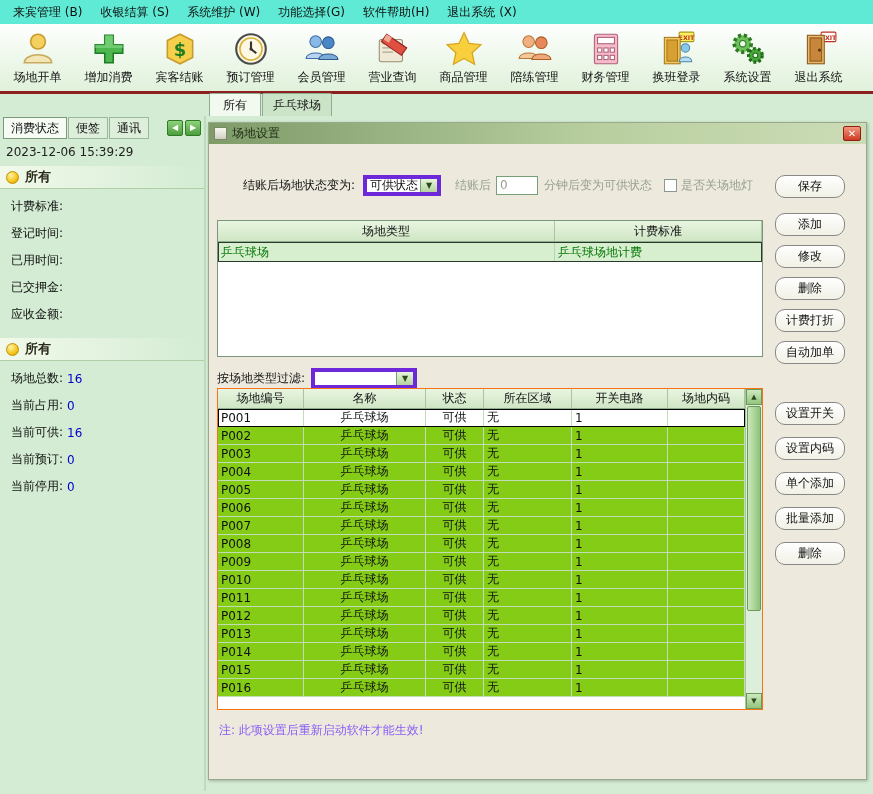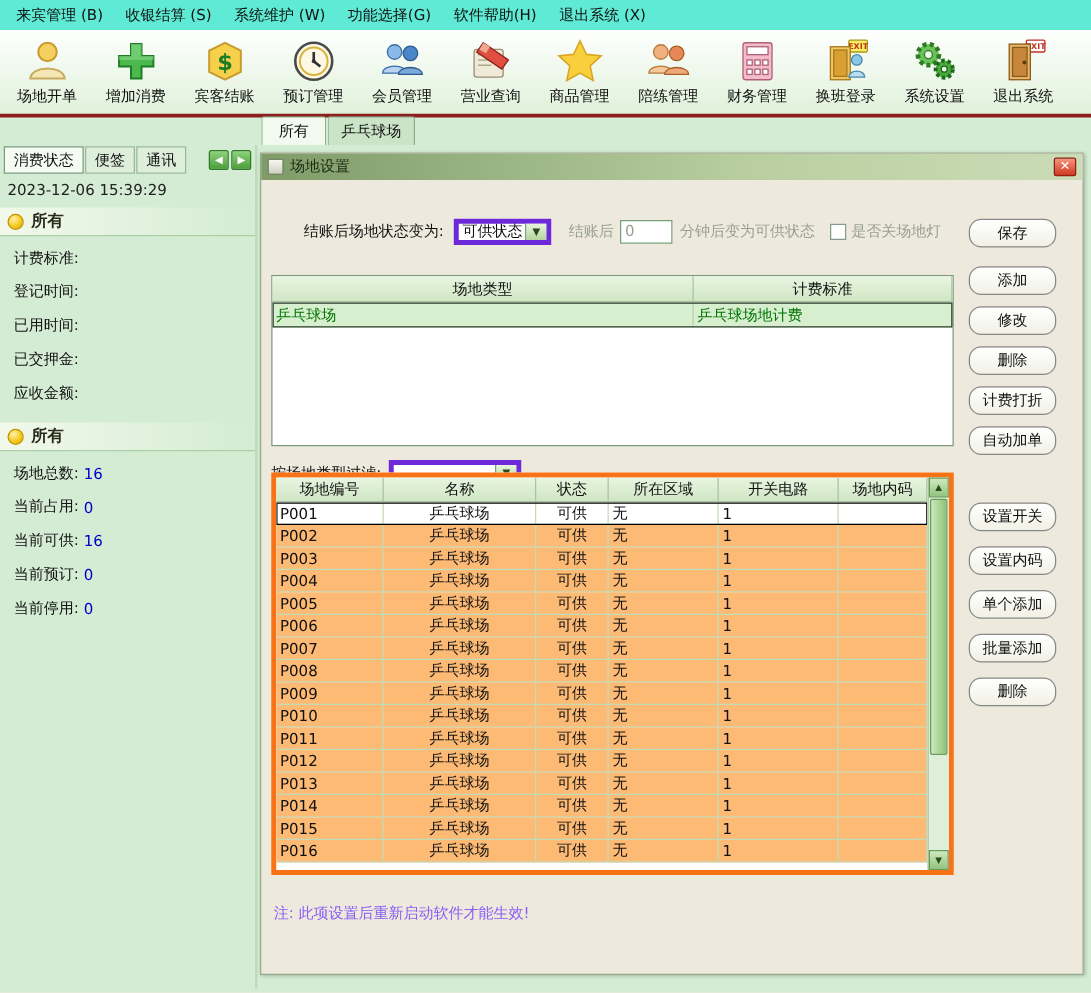--- a/index.html
+++ b/index.html
@@ -56,25 +56,25 @@
 
 .type-table{position:absolute;top:76px;left:8px;width:546px;height:137px;background:#fff;border:1px solid #7c967c}
 .tt-header{display:flex;height:21px;background:linear-gradient(#e9f5e1,#cfe6c4);border-bottom:1px solid #8fae8f}
 .tt-header>div{display:flex;align-items:center;justify-content:center;border-right:1px solid #a8c4a0}
 .tt-c0{width:337px}.tt-c1{flex:1}
 .tt-row{display:flex;height:20px;background:#d7eecf;outline:1px solid #2a3a2a;outline-offset:-1px;color:#007500}
 .tt-row>div{display:flex;align-items:center;padding-left:3px;border-right:1px solid #b8d4b0}
 
 .filter-row{position:absolute;top:224px;left:8px;display:flex;align-items:center;white-space:nowrap}
 
-.venue-table{position:absolute;top:234px;left:8px;width:546px;height:322px;border:4px solid #f97316;background:#fff;display:flex}
+.venue-table{position:absolute;top:244px;left:8px;width:546px;height:322px;border:1px solid #f97316;background:#fff;display:flex}
 .vt-main{flex:1;overflow:hidden}
 .vt-header{display:flex;height:20px;background:linear-gradient(#e9f5e1,#cfe6c4);border-bottom:1px solid #8fae8f}
 .vt-header>div{display:flex;align-items:center;justify-content:center;border-right:1px solid #a8c4a0;overflow:hidden}
-.vt-row{display:flex;height:18px;background:#fdba74;border-bottom:1px solid #c2dcb8}
+.vt-row{display:flex;height:18px;background:#84cc16;border-bottom:1px solid #c2dcb8}
 .vt-row>div{display:flex;align-items:center;border-right:1px solid #c2dcb8;padding-left:3px;overflow:hidden}
 .vt-row .c1,.vt-row .c2{justify-content:center;padding-left:0}
 .vt-row.selected{background:#fff;outline:1px solid #000;outline-offset:-1px}
 .c0{width:86px}.c1{width:122px}.c2{width:58px}.c3{width:88px}.c4{width:96px}.c5{flex:1}
 .vt-scroll{width:17px;background:#ddeeda;border-left:1px solid #a8c4a0;display:flex;flex-direction:column}
 .scroll-btn{height:16px;background:linear-gradient(#cfe8c0,#94c47e);border:1px solid #6a9a58;color:#2a4a1a;font-size:7px;display:flex;align-items:center;justify-content:center}
 .scroll-thumb{height:205px;margin:1px;background:linear-gradient(90deg,#cce8bc,#8ec278);border:1px solid #6a9a58;border-radius:2px}
 .scroll-track-fill{flex:1}
 .note{position:absolute;top:578px;left:10px;color:#8b5cf6}
 </style>

